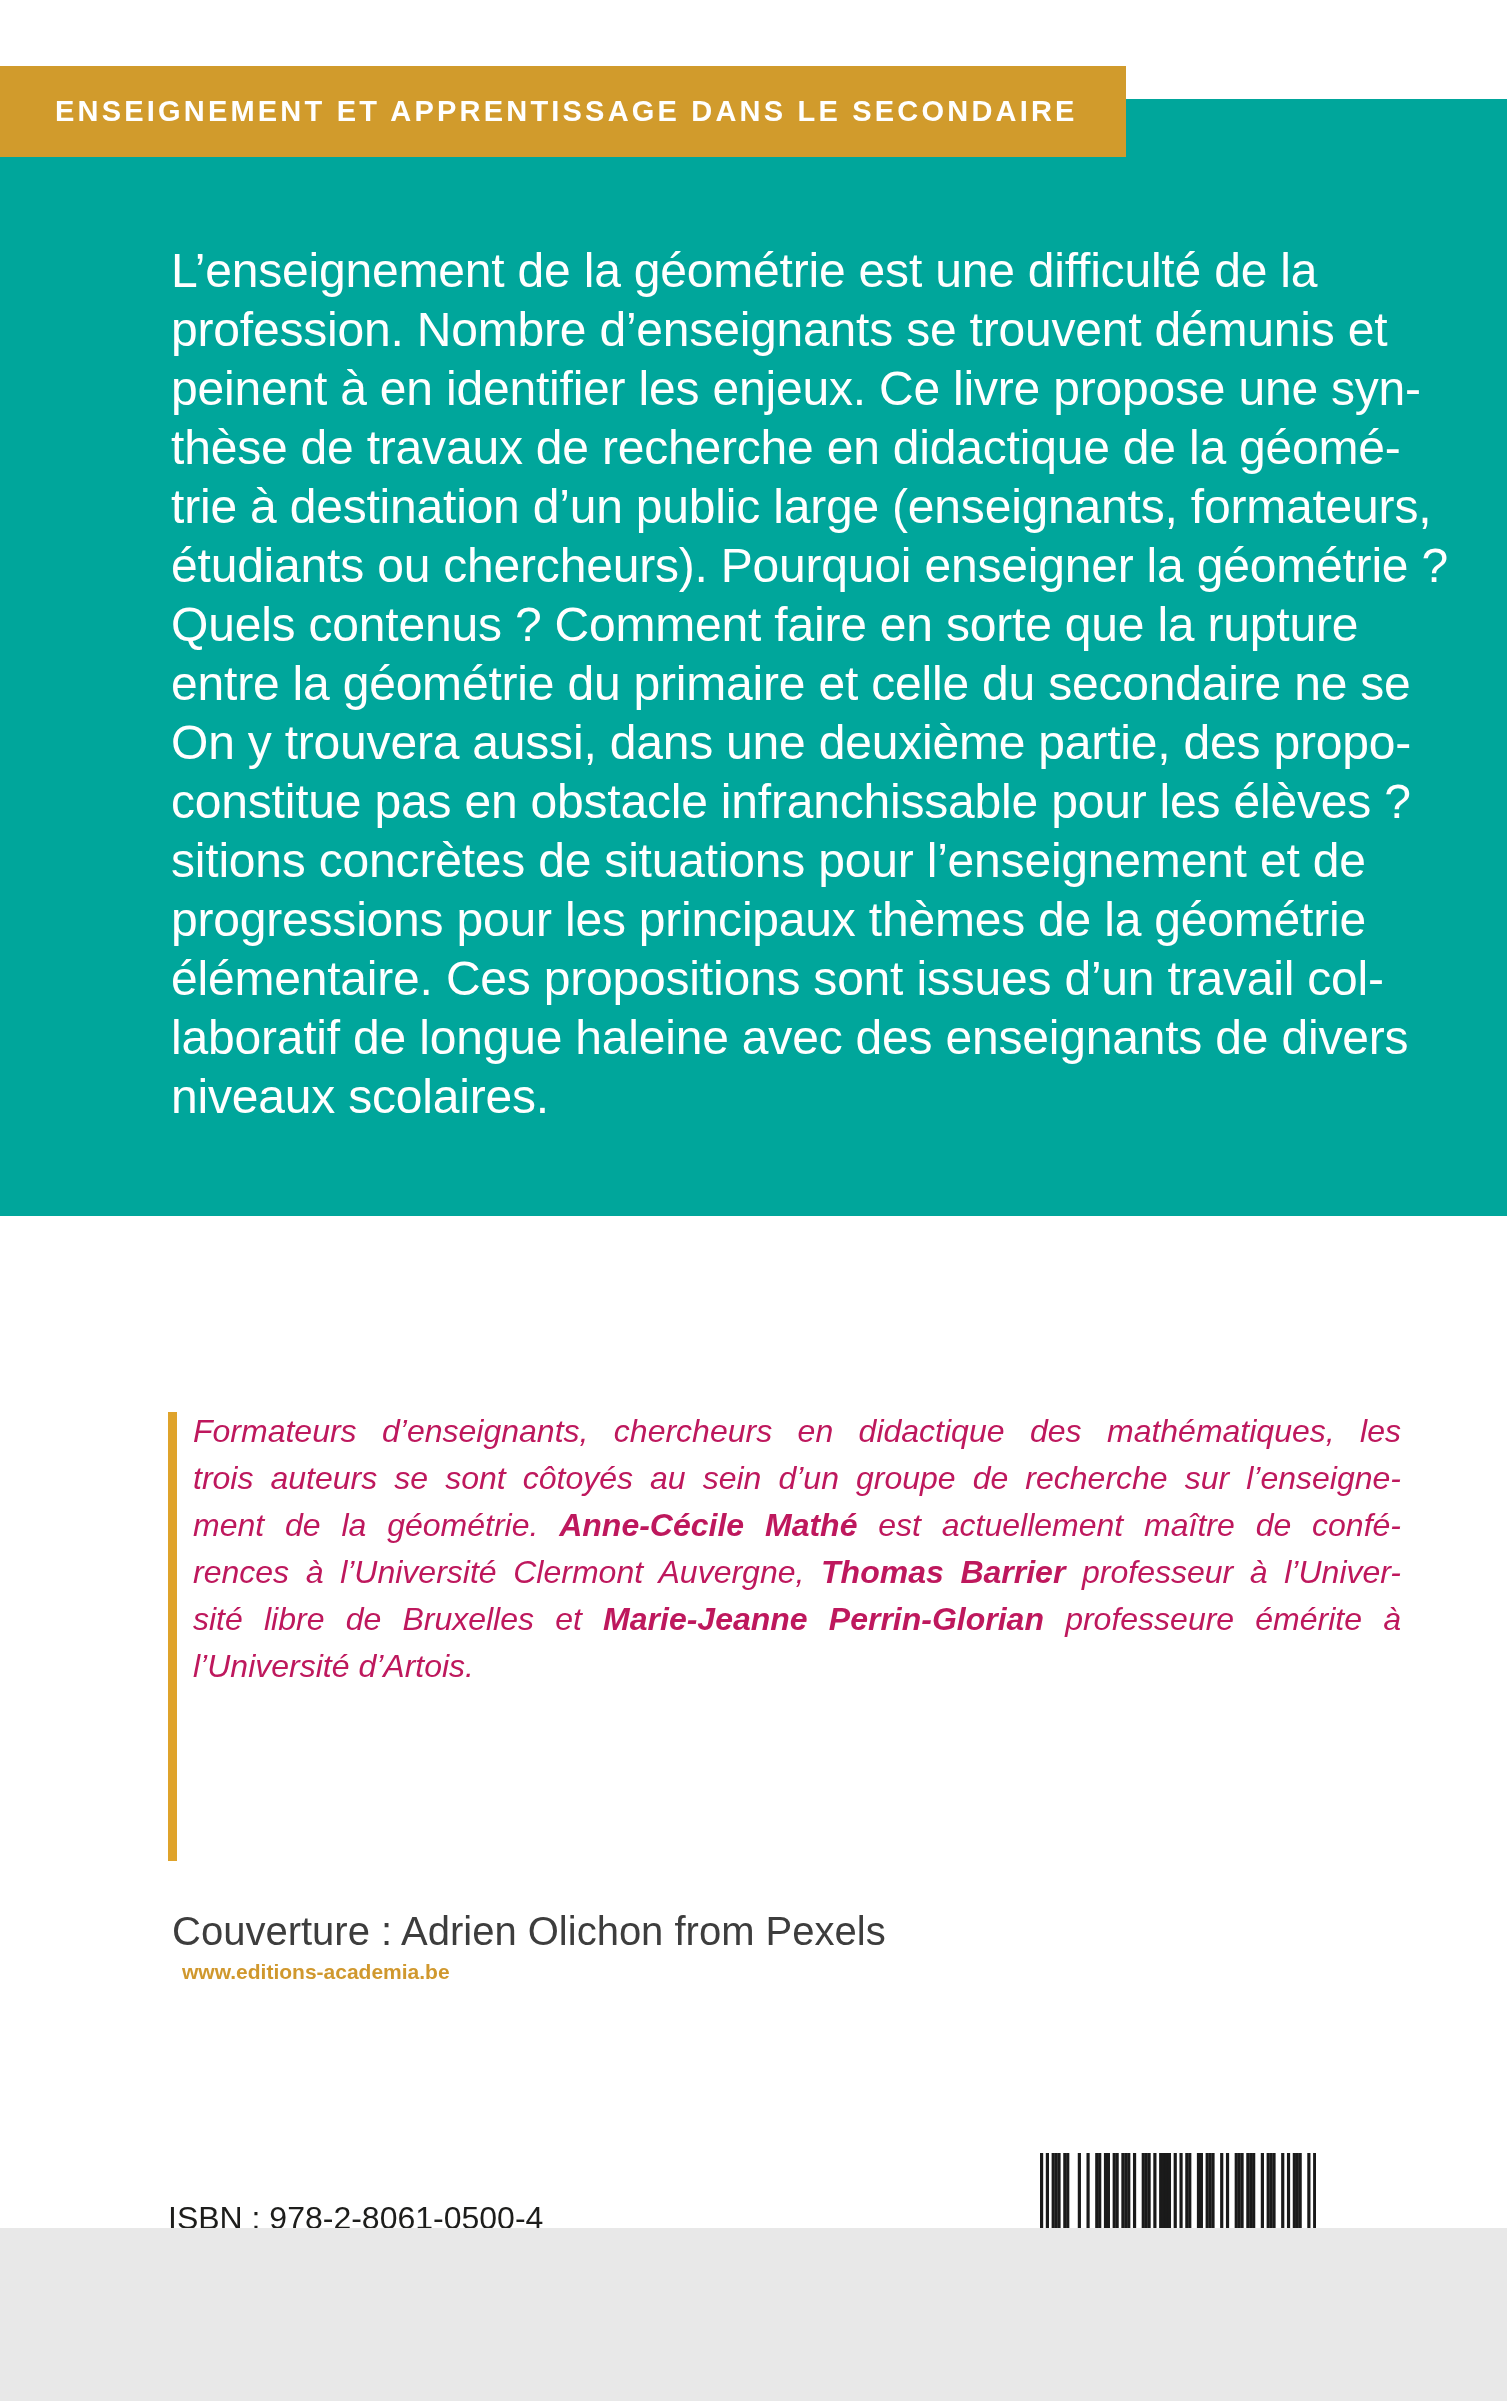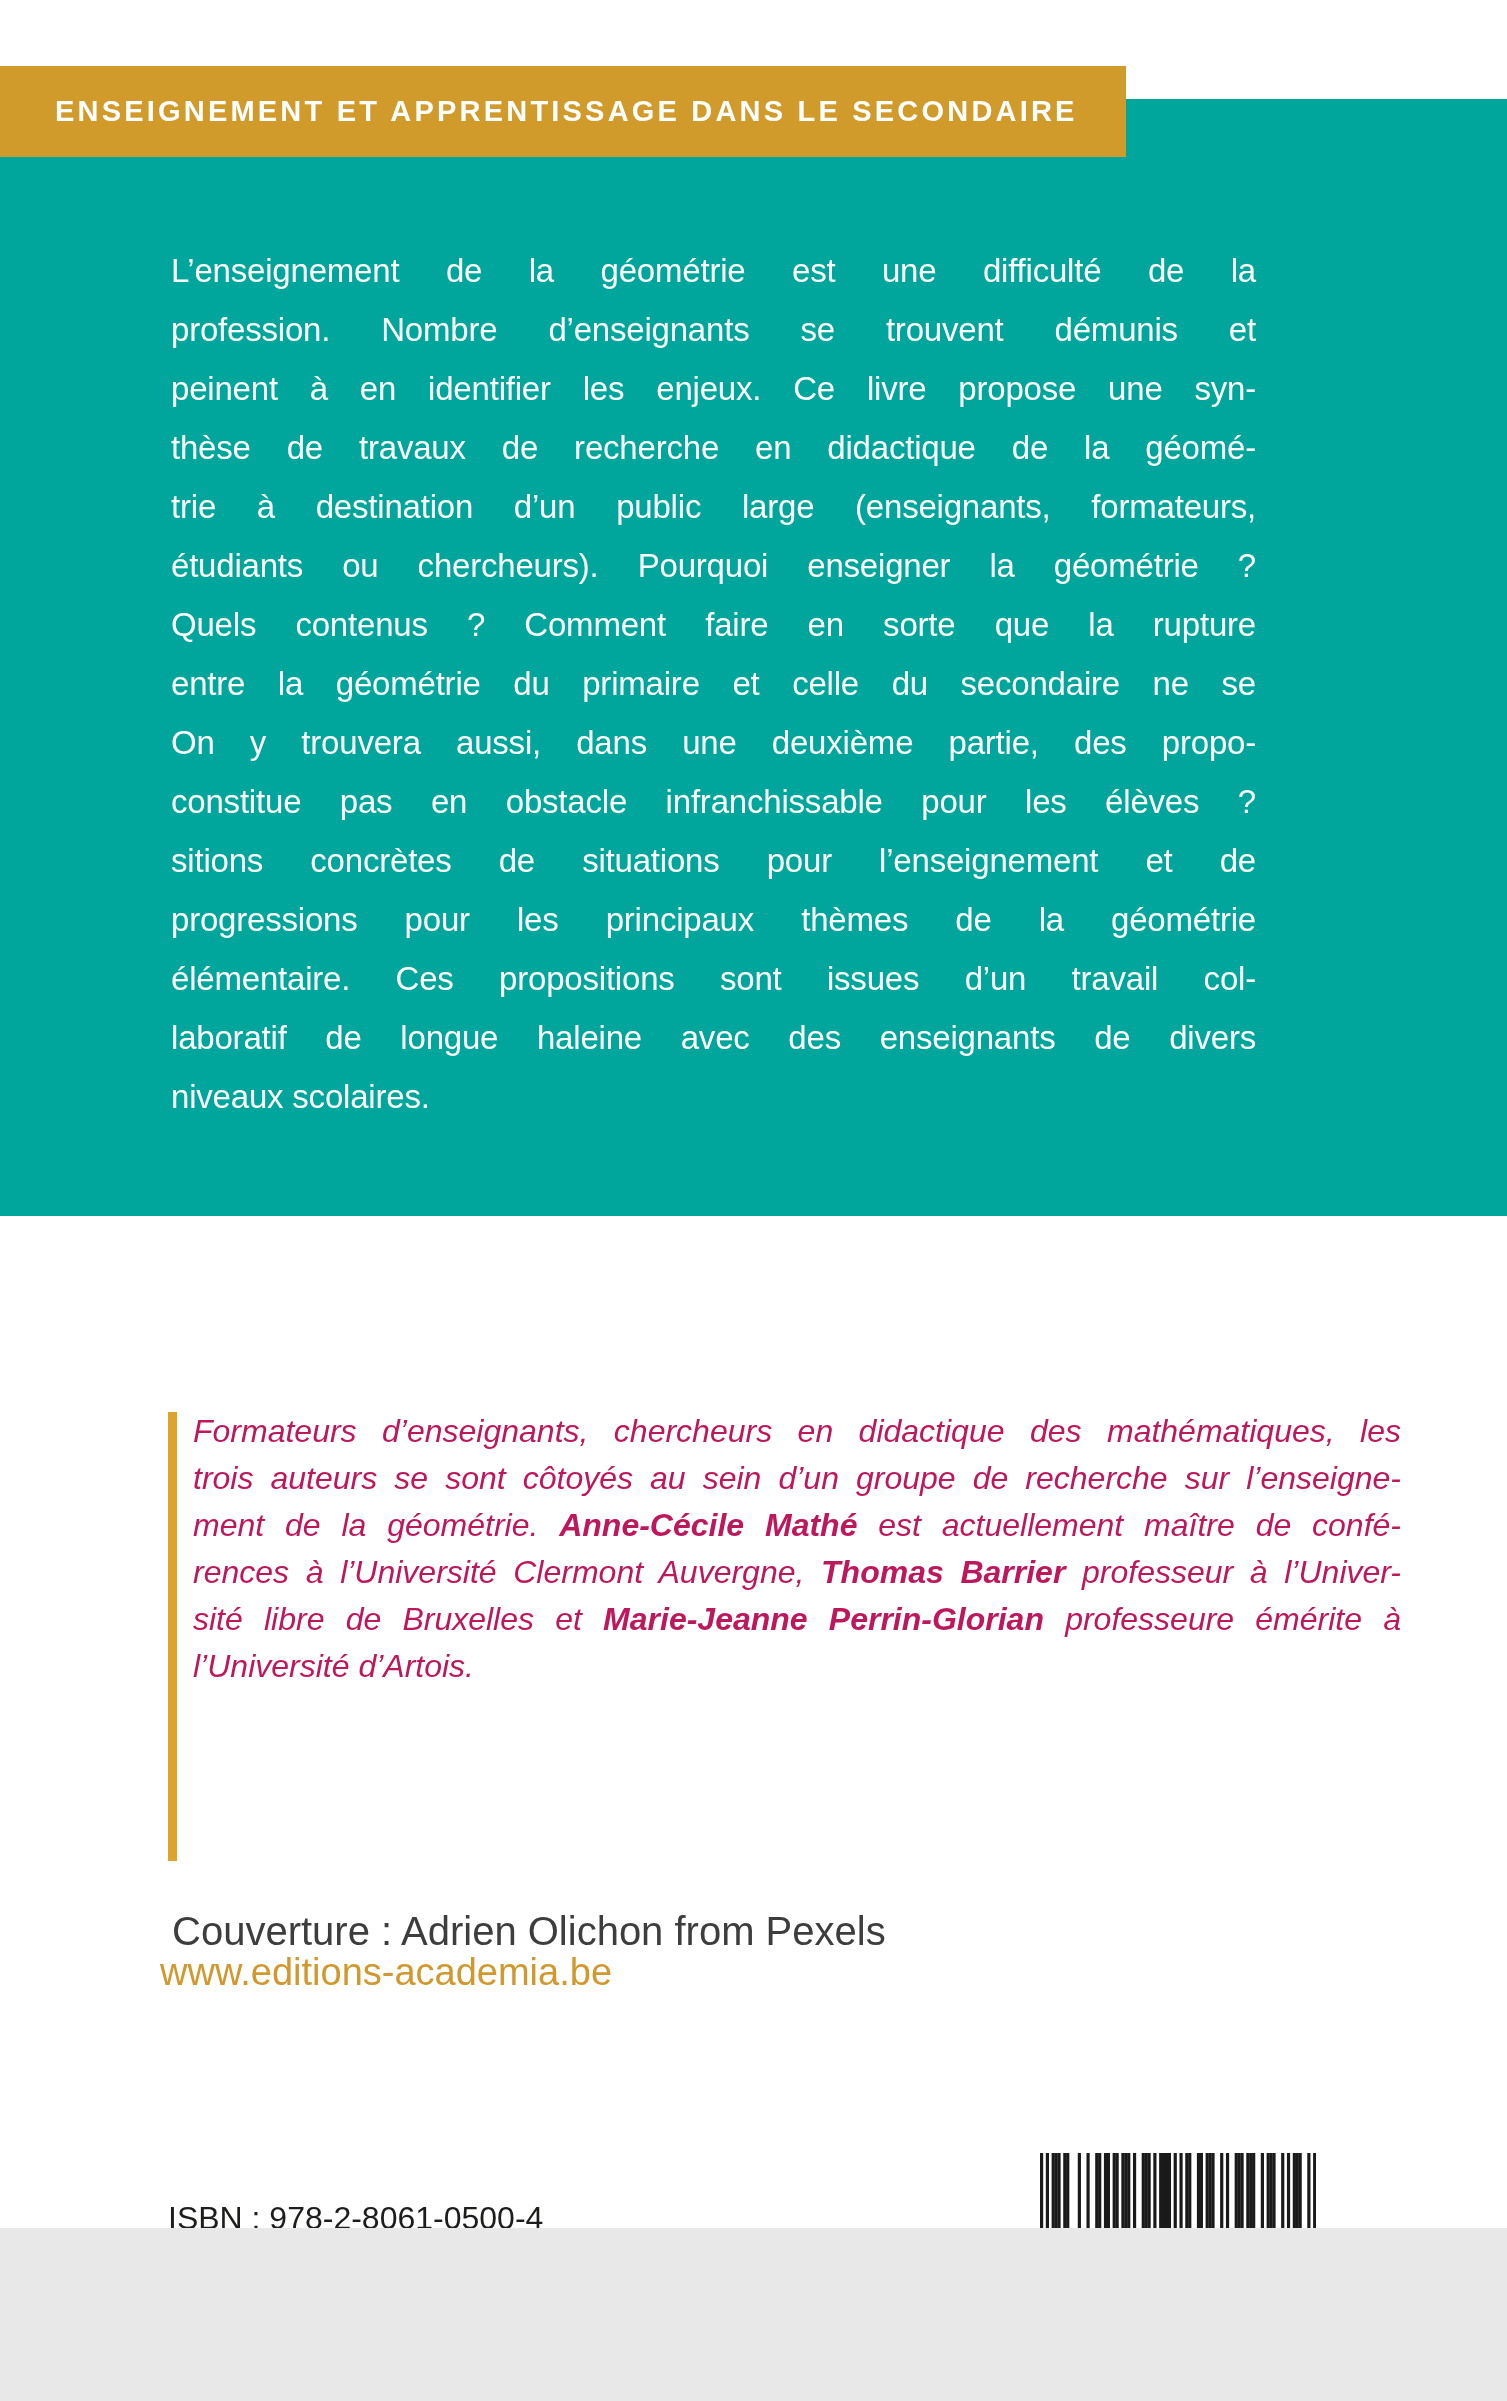--- a/index.html
+++ b/index.html
@@ -16,21 +16,21 @@
     position:absolute; left:0; top:66px; width:1126px; height:91px;
     background:var(--gold);
   }
   .banner-label {
     display:block; padding-left:55px; line-height:91px;
     font-size:29px; font-weight:bold; letter-spacing:3.2px;
     color:#ffffff; white-space:nowrap;
   }
   .synopsis {
     position:absolute; left:171px; top:241px; width:1085px;
-    color:#ffffff; font-size:33px; font-weight:300;
+    color:#ffffff; font-size:48px; font-weight:300;
     letter-spacing:-0.2px;
   }
   .synopsis .line {
     height:59px; line-height:59px; white-space:nowrap;
     text-align:justify; text-align-last:justify;
   }
   .synopsis .line.last { text-align-last:left; }
   .gold-bar {
     position:absolute; left:168px; top:1412px; width:8.5px; height:449px;
     background:var(--gold-bar);
@@ -43,22 +43,22 @@
     height:47px; line-height:47px; white-space:nowrap;
     text-align:justify; text-align-last:justify;
   }
   .authors-note .line.last { text-align-last:left; }
   .authors-note b { font-weight:bold; }
   .cover-credit {
     position:absolute; left:172px; top:1910px;
     color:#3d3d3d; font-size:40px; font-weight:300; line-height:42px;
   }
   .website {
-    position:absolute; left:160px; top:1951px;
-    color:var(--link); font-size:38px; font-weight:normal; line-height:42px;
+    position:absolute; left:182px; top:1951px;
+    color:var(--link); font-size:21px; font-weight:bold; line-height:42px;
   }
   .isbn {
     position:absolute; left:168px; top:2197px;
     color:#1d1d1b; font-size:32px; line-height:42px;
   }
   .price {
     position:absolute; left:168px; top:2250px;
     color:#701a75; font-size:42px; line-height:49px;
   }
   .barcode {

